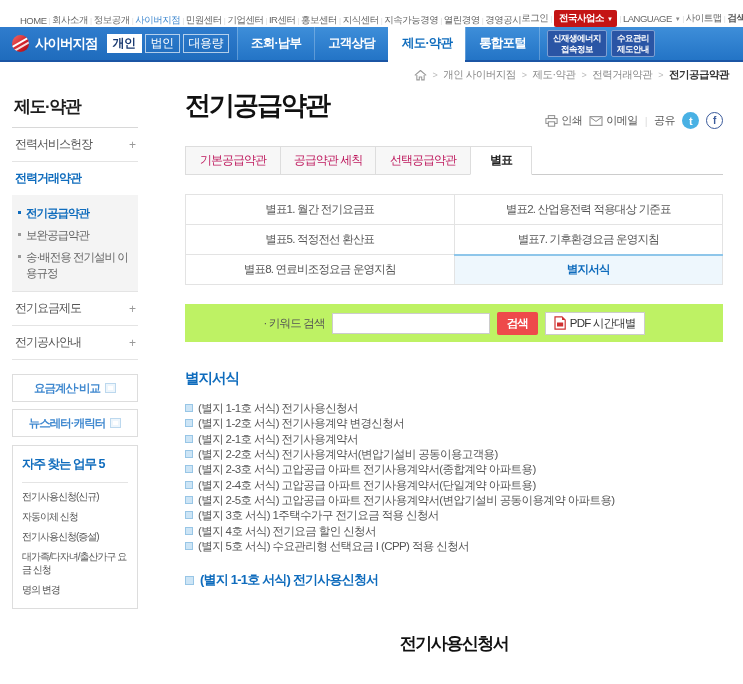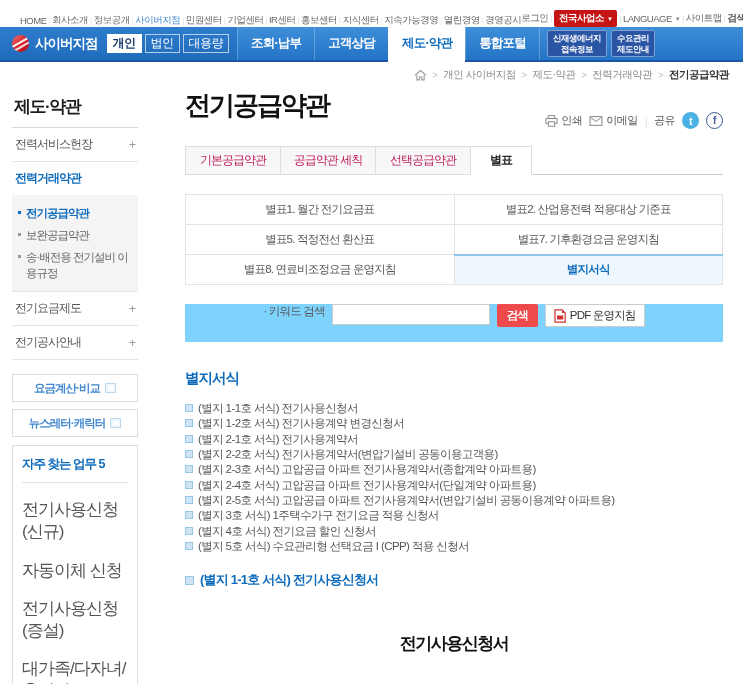--- a/index.html
+++ b/index.html
@@ -55,21 +55,21 @@
   .subitem{display:flex;gap:5px;padding:3px 0;font-size:11.5px;color:#666;line-height:1.4;letter-spacing:-1px;align-items:flex-start}
   .subitem .b{width:3px;height:3px;background:#999;margin-top:6px;flex:none}
   .subitem.cur{color:#0f6cbd;font-weight:bold}
   .subitem.cur .b{background:#0f6cbd}
   .qbox{height:28px;border:1px solid #ddd;display:flex;align-items:center;justify-content:center;gap:5px;color:#3f88cf;font-weight:bold;font-size:11.5px;letter-spacing:-1px;background:#fff}
   .qbox.first{margin-top:14px}
   .qbox + .qbox{margin-top:7px}
   .winicon{width:11px;height:10px;border:1px solid #bcd8ee;background:#fff;box-shadow:inset 0 0 0 2px #eef6fc;flex:none}
   .freq{margin-top:8px;border:1px solid #ddd;padding:10px 9px 12px;background:#fff}
   .freq-title{color:#0f6cbd;font-weight:bold;font-size:12.5px;padding-bottom:9px;border-bottom:1px solid #e4e4e4;letter-spacing:-1px}
-  .fitem{display:block;font-size:17px;color:#555;margin-top:16px;line-height:1.3;letter-spacing:-1px}
+  .fitem{display:block;font-size:10px;color:#555;margin-top:7px;line-height:1.3;letter-spacing:-1px}
 
   
   .pagetitle{margin:0;font-size:26px;color:#111;letter-spacing:-2px;font-weight:bold;line-height:1.2}
   .actions{position:absolute;right:0;top:22px;display:flex;align-items:center;gap:7px;font-size:11px;color:#555;letter-spacing:-0.5px}
   .act{display:flex;align-items:center;gap:3px}
   .vsep{color:#ddd}
   .tw{width:17px;height:17px;border-radius:50%;background:#49b1e4;color:#fff;font-weight:bold;font-size:11px;display:flex;align-items:center;justify-content:center}
   .tw::before{content:"t"}
   .fb{width:17px;height:17px;border-radius:50%;background:#fff;border:1px solid #3a5a9b;color:#3a5a9b;font-weight:bold;font-size:10px;display:flex;align-items:center;justify-content:center}
   .fb::before{content:"f"}
@@ -77,21 +77,21 @@
   .tabs{display:flex;margin-top:25px;position:relative}
   .tabs::after{content:"";position:absolute;left:0;right:0;bottom:0;height:1px;background:#ccc}
   .tab{width:96px;height:29px;line-height:27px;text-align:center;font-size:12px;color:#be185d;background:#f7f7f7;border:1px solid #ddd;margin-left:-1px;position:relative;z-index:1;letter-spacing:-1px}
   .tab:first-child{margin-left:0}
   .tab.active{width:62px;background:#fff;border-bottom:1px solid #fff;color:#222;font-weight:bold;z-index:2}
 
   .atable{width:100%;border-collapse:collapse;margin-top:19px;table-layout:fixed}
   .atable td{border:1px solid #e3e3e3;height:30px;text-align:center;font-size:11.5px;color:#555;letter-spacing:-0.8px;background:#fff;cursor:pointer}
   .atable td.active{background:#eef7fd;border-top:2px solid #8ec6ea;color:#0f6cbd;font-weight:bold}
 
-  .searchbar{margin-top:19px;height:38px;background:#7dd3fc;display:flex;align-items:flex-start;justify-content:center;gap:7px}
+  .searchbar{margin-top:19px;height:38px;background:#bef264;display:flex;align-items:center;justify-content:center;gap:7px}
   .slabel{font-size:11.5px;color:#555;letter-spacing:-0.8px}
   .slabel::before{content:"· "}
   .sinput{width:158px;height:21px;border:1px solid #ccc;background:#fff;padding:0 4px;font-size:11px}
   .sbtn{background:#ee4a4b;color:#fff;border:none;font-size:11.5px;font-weight:bold;height:23px;padding:0 10px;border-radius:2px;letter-spacing:-1px;cursor:pointer;font-family:inherit}
   .pdfbtn{height:23px;background:#fff;border:1px solid #ccc;display:flex;align-items:center;gap:4px;padding:0 8px;font-size:11.5px;color:#333;letter-spacing:-0.8px}
 
   .sect{margin:27px 0 0;font-size:14.5px;color:#0f6cbd;font-weight:bold;letter-spacing:-1px}
   .forms{list-style:none;margin:13px 0 0;padding:0}
   .forms li{display:flex;align-items:flex-start;gap:5px;font-size:11.5px;color:#555;line-height:15.3px;letter-spacing:-0.6px;cursor:pointer}
   .sq{width:8px;height:8px;background:#cde5f6;border:1px solid #98c6e6;flex:none;margin-top:3px}
@@ -313,21 +313,21 @@
         <input class="sinput" type="text" value="" style="">
         <button class="sbtn">검색</button>
         <a class="pdfbtn">
             <span style="display:flex">
               <svg width="12" height="14" viewBox="0 0 12 14">
                 <path d="M1 0.8 H8 L11.2 4 V13.2 H1 Z" fill="#fff" stroke="#cf3030" stroke-width="1.2"></path>
                 <path d="M8 0.8 L11.2 4 H8 Z" fill="#cf3030"></path>
                 <rect x="3" y="6.5" width="6.2" height="4" fill="#cf3030"></rect>
               </svg>
             </span>
-            <span>PDF 운영지침</span>
+            <span>PDF 시간대별</span>
           </a>
       </div>
 
       <h3 class="sect">별지서식</h3>
 
       <ul class="forms">
         <li>
             <span class="sq"></span>
             <span>(별지 1-1호 서식) 전기사용신청서</span>
           </li>

